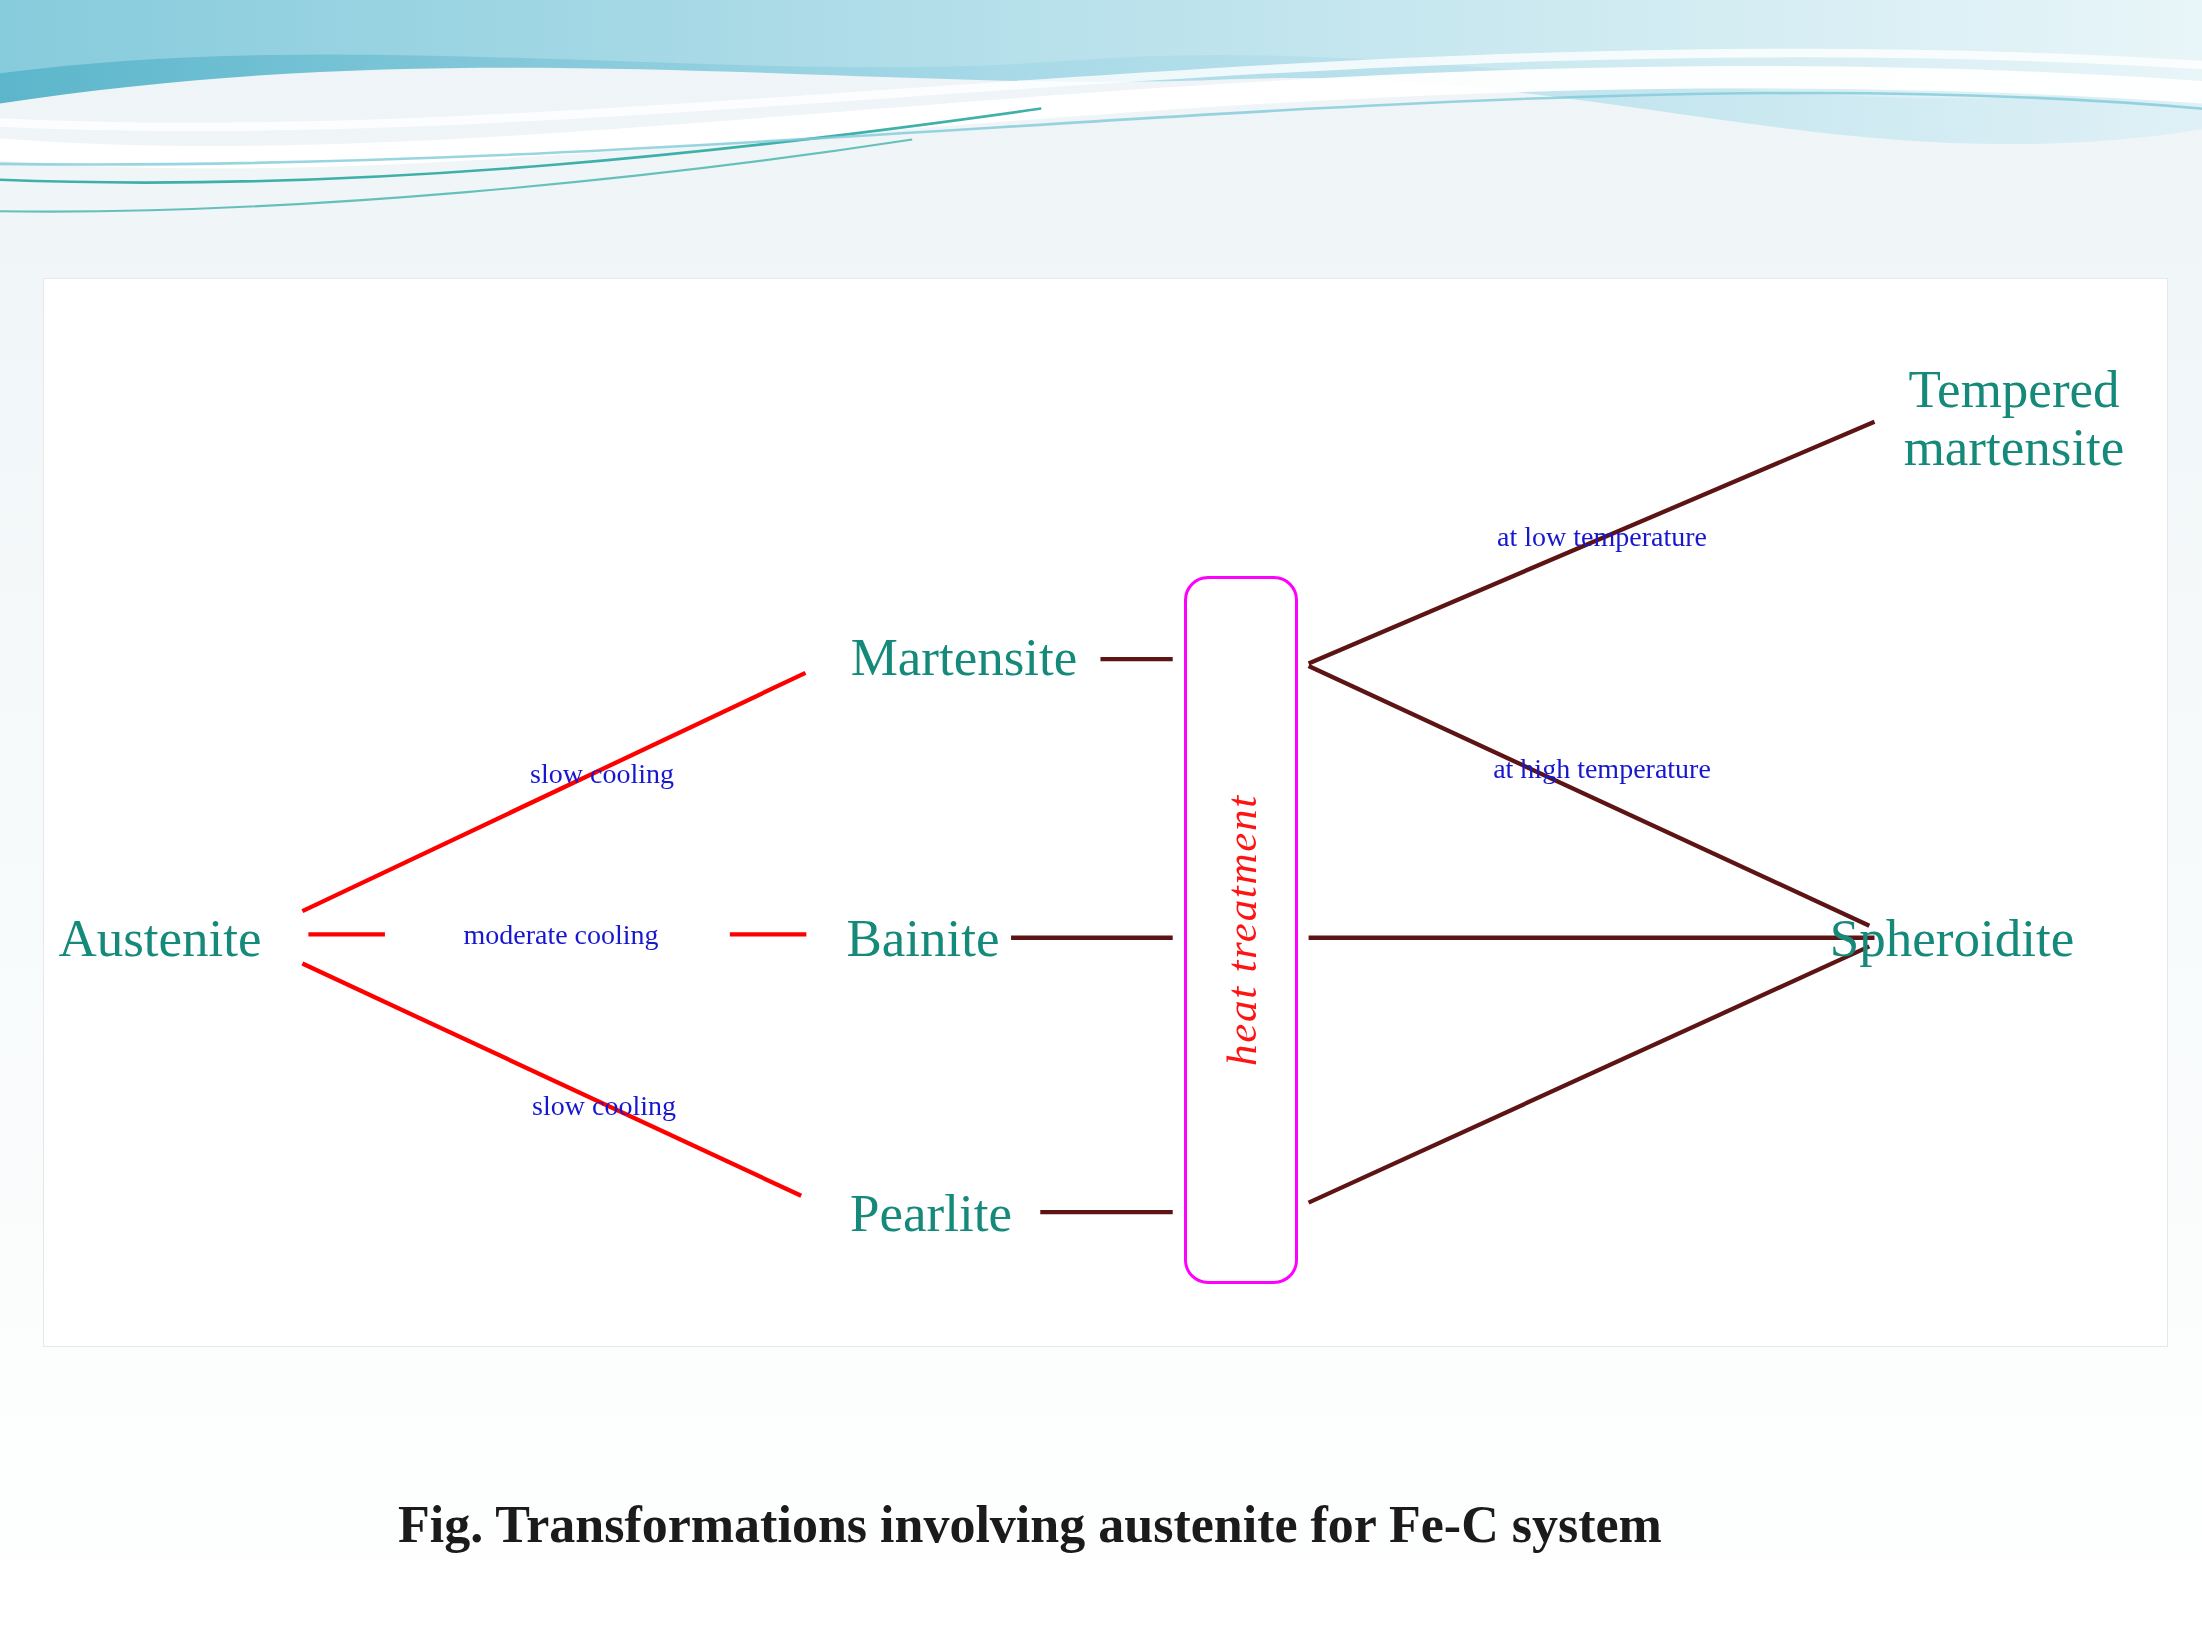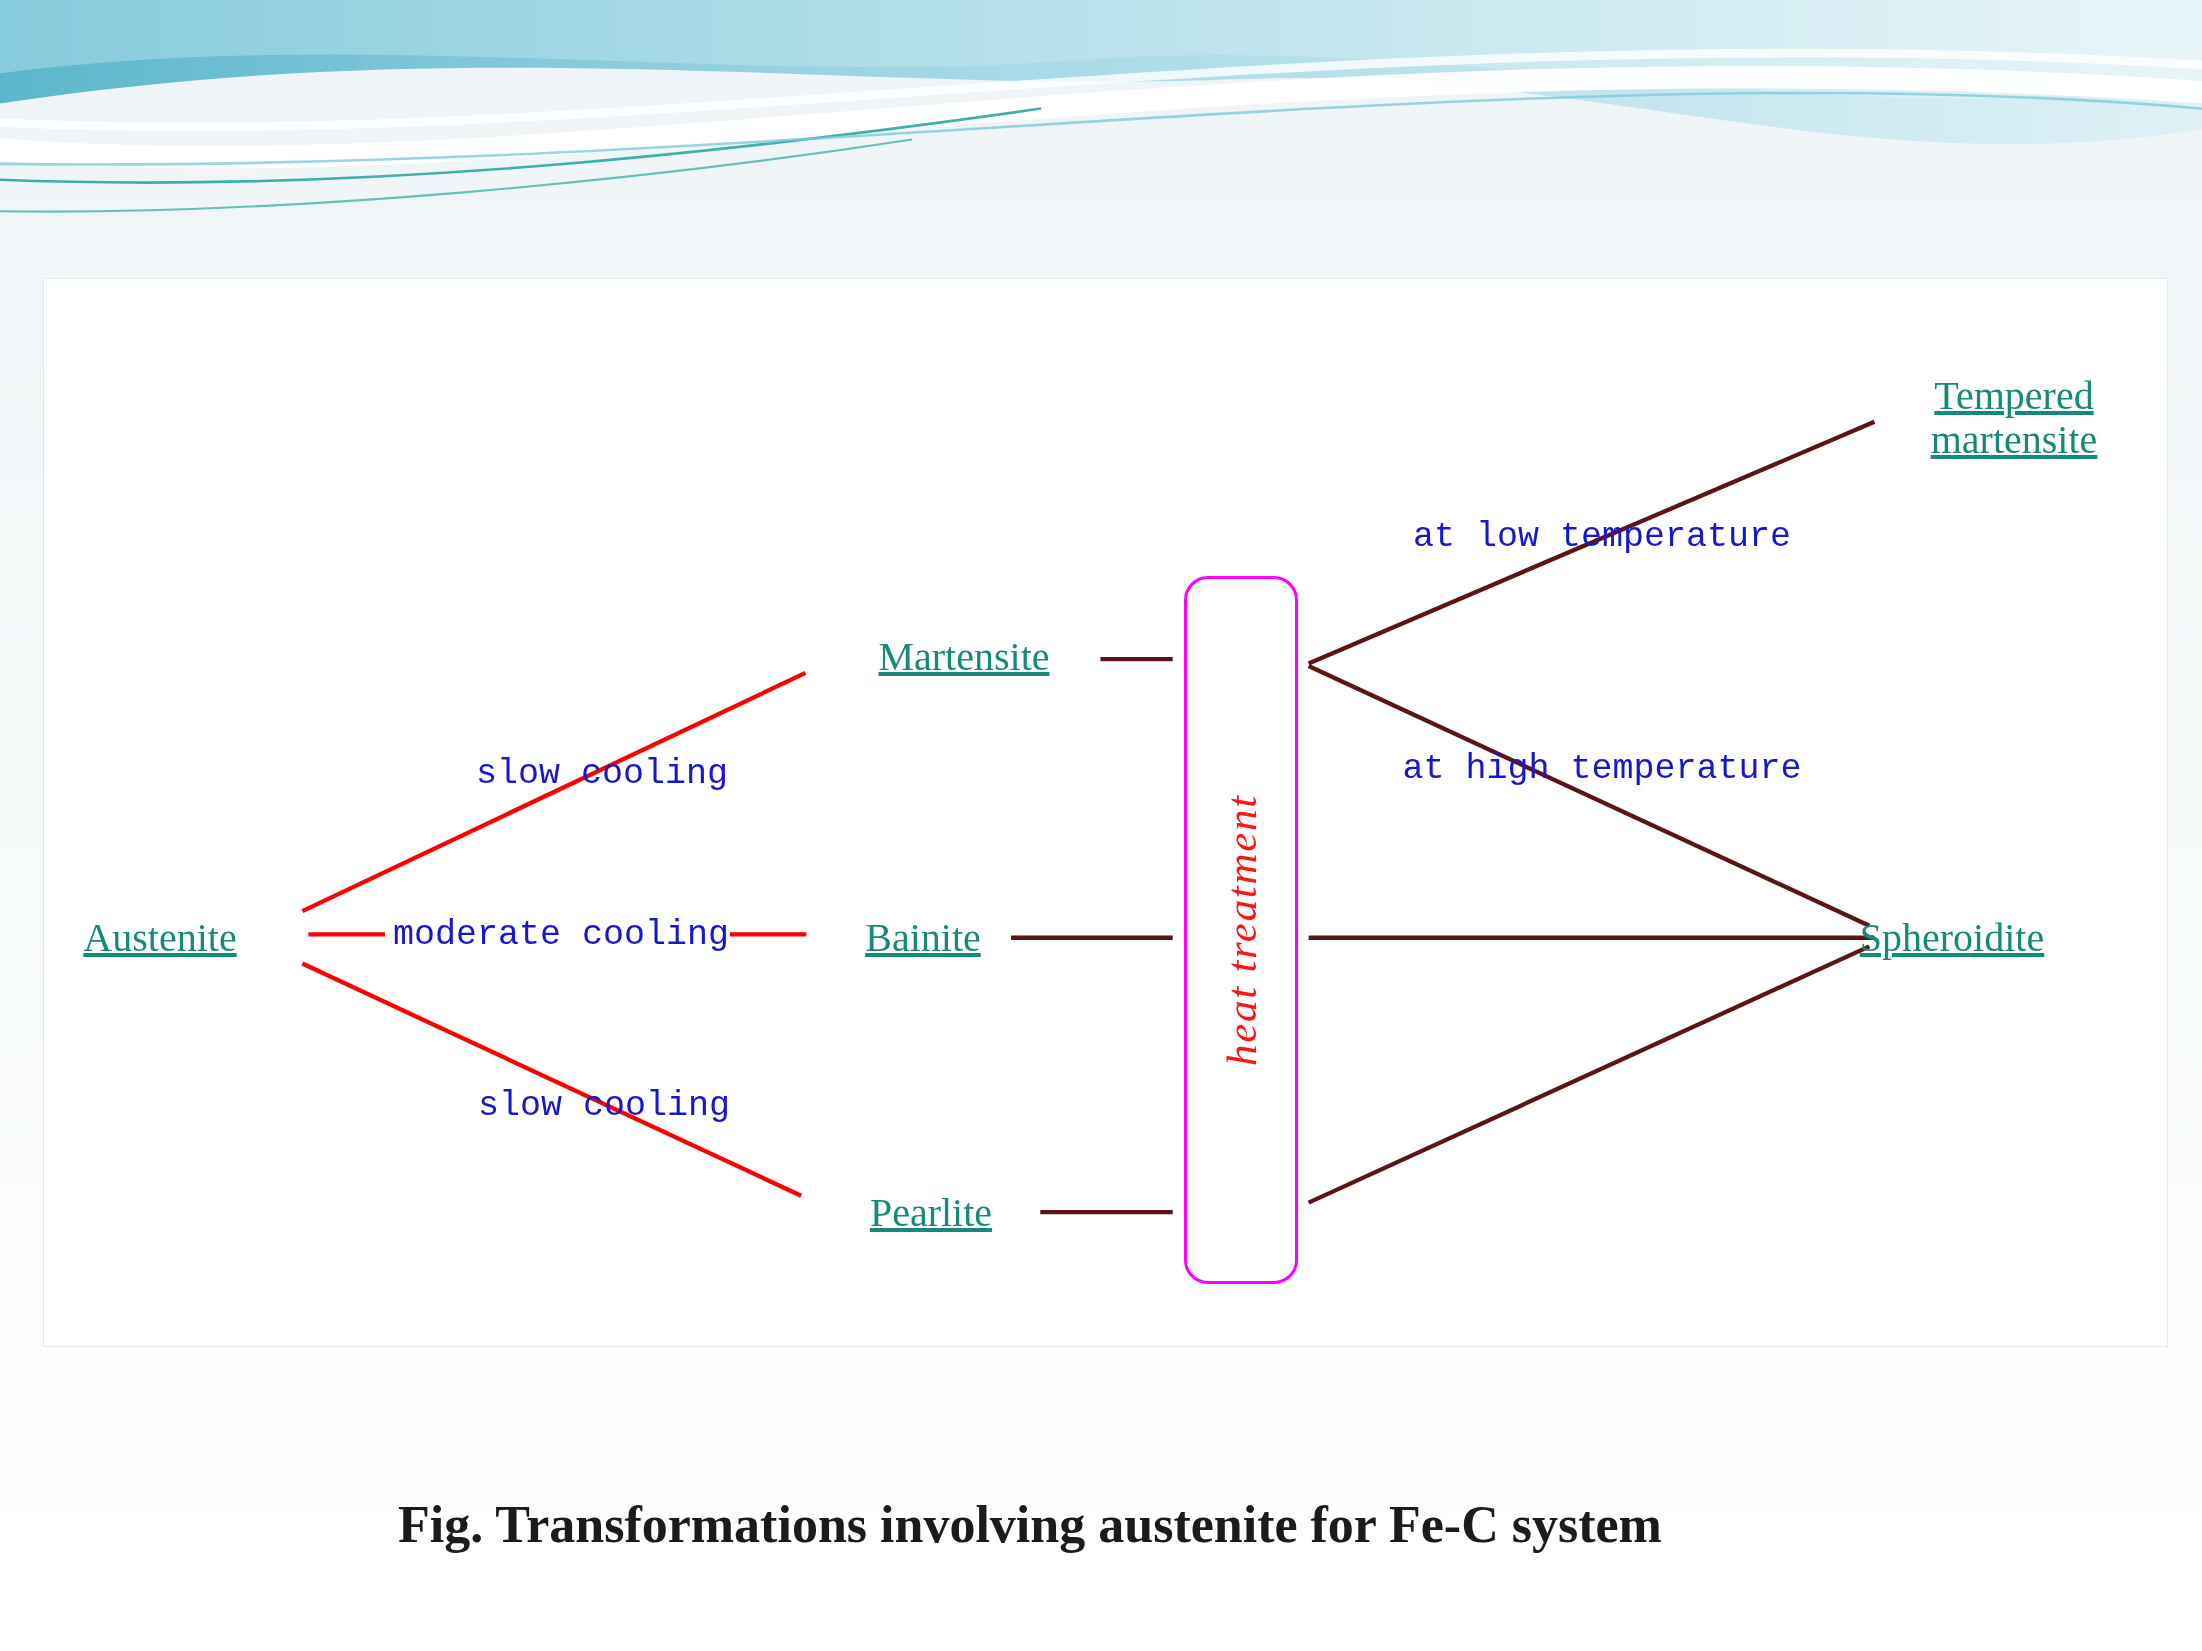--- a/index.html
+++ b/index.html
@@ -17,26 +17,26 @@
     background:#ffffff;border:0.9px solid #e4e8ea;box-sizing:border-box;
   }
   .edges{position:absolute;left:0;top:0;width:2125px;height:1069px;}
   .edges line{stroke-width:5px;}
   .edges line.red{stroke:var(--cooling-line,#ff0000);}
   .edges line.dark{stroke:var(--treatment-line,#5c1414);}
 
   .node{
     position:absolute;transform:translate(-50%,-50%);
     color:var(--node-text,#168a7a);
-    font-size:40px;line-height:1.1;white-space:nowrap;text-align:center;text-decoration:underline;
+    font-size:53px;line-height:1.1;white-space:nowrap;text-align:center;
   }
   .edge-label{
     position:absolute;transform:translate(-50%,-50%);
     color:var(--edge-label-text,#1717cf);
-    font-size:35px;white-space:nowrap;font-family:Liberation Mono, monospace;
+    font-size:28px;white-space:nowrap;
   }
   .heat-box{
     position:absolute;left:1140px;top:297px;width:114px;height:708px;
     border:3.4px solid var(--heat-box-border,#ff00ff);
     border-radius:24px;background:#ffffff;box-sizing:border-box;
   }
   .heat-text{
     position:absolute;left:50%;top:50%;
     transform:translate(-50%,-50%) rotate(-90deg);
     color:var(--heat-text,#ff1414);

